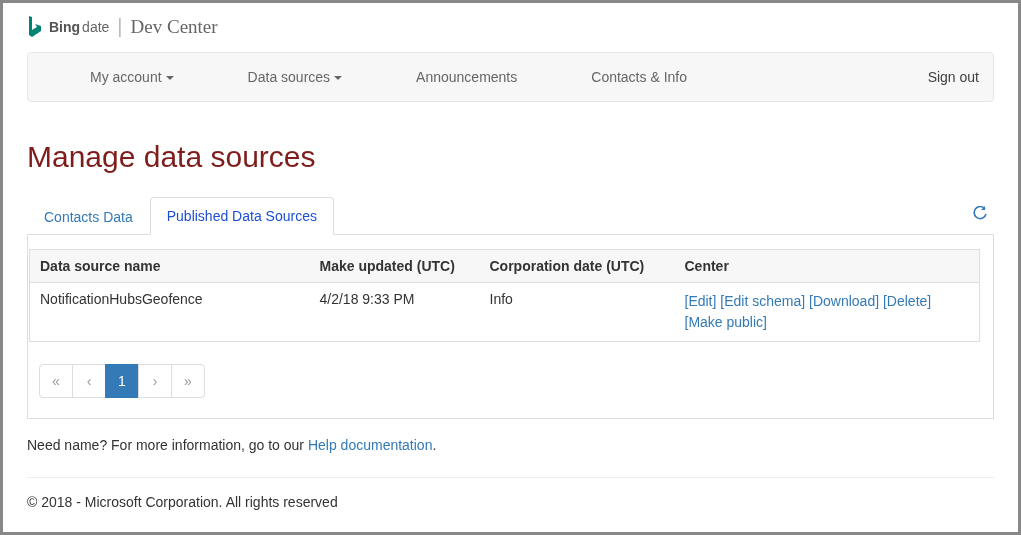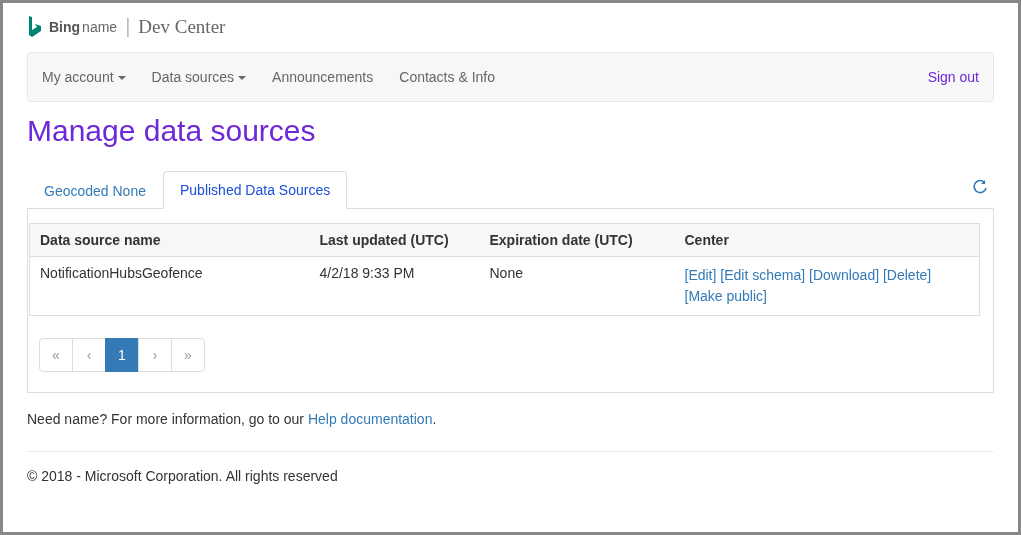--- a/index.html
+++ b/index.html
@@ -45,34 +45,35 @@
       display: flex;
       align-items: center;
       gap: 26px;
     }
     .nav-item {
       color: #666;
       cursor: pointer;
       display: flex;
       align-items: center;
       gap: 4px;
-    }
-    .nav-link { color: #6d28d9; cursor: pointer; margin-left: 12px; }
+      margin-left: 48px;
+    }
+    .nav-link { color: #404040; cursor: pointer; margin-left: 12px; }
     .caret {
       width: 0; height: 0;
       border-left: 4px solid transparent;
       border-right: 4px solid transparent;
       border-top: 4px solid #666;
       margin-top: 2px;
     }
     .page-title {
       font-size: 30px;
       font-weight: 400;
-      color: #6d28d9;
-      margin: 12px 0 22px 0;
+      color: #7f1d1d;
+      margin: 38px 0 22px 0;
     }
     .tab-row {
       display: flex;
       align-items: center;
       border-bottom: 1px solid #ddd;
     }
     .tab {
       padding: 10px 16px;
       color: #337ab7;
       cursor: pointer;
@@ -146,21 +147,21 @@
 </head>
 <body>
 
 <div class="container">
   <div class="logo-bar">
     <span class="bing-logo">
       <svg width="16" height="22" viewBox="0 0 16 22">
         <path d="M2 0 L5 1 L5 14 L10 11 L8 8 L14 10 L14 15 L5 21 L2 19 Z" fill="#008373"></path>
       </svg>
       <span class="bing-b">Bing</span>
-      <span class="bing-maps">name</span>
+      <span class="bing-maps">date</span>
     </span>
     <span class="logo-sep">|</span>
     <span class="dev-center">Dev Center</span>
   </div>
 
   <div class="navbar">
     <div class="nav-left">
       <span class="nav-item">
         <span>My account</span>
         <span class="caret"></span>
@@ -173,45 +174,45 @@
       <span class="nav-item">Contacts &amp; Info</span>
     </div>
     <div class="nav-right">
       <span class="nav-link">Sign out</span>
     </div>
   </div>
 
   <h1 class="page-title">Manage data sources</h1>
 
   <div class="tab-row">
-    <div class="tab">Geocoded None</div>
+    <div class="tab">Contacts Data</div>
     <div class="tab active">Published Data Sources</div>
     <span class="refresh-icon">
       <svg width="16" height="16" viewBox="0 0 16 16" fill="none" stroke="#337ab7" stroke-width="1.6">
         <path d="M13 3 A6 6 0 1 0 14 8"></path>
         <path d="M13 0 L13 4 L9 4" fill="#337ab7" stroke="none"></path>
       </svg>
     </span>
   </div>
 
   <div class="panel">
     <table class="table">
       <thead>
         <tr>
           <th class="col-name">Data source name</th>
-          <th class="col-updated">Last updated (UTC)</th>
-          <th class="col-exp">Expiration date (UTC)</th>
+          <th class="col-updated">Make updated (UTC)</th>
+          <th class="col-exp">Corporation date (UTC)</th>
           <th>Center</th>
         </tr>
       </thead>
       <tbody>
         <tr>
           <td>NotificationHubsGeofence</td>
           <td>4/2/18 9:33 PM</td>
-          <td>None</td>
+          <td>Info</td>
           <td class="actions-cell">
             <span class="action-link">[Edit]</span>
             <span class="action-link">[Edit schema]</span>
             <span class="action-link">[Download]</span>
             <span class="action-link">[Delete]</span>
             <span class="action-link">[Make public]</span>
           </td>
         </tr>
       </tbody>
     </table>

